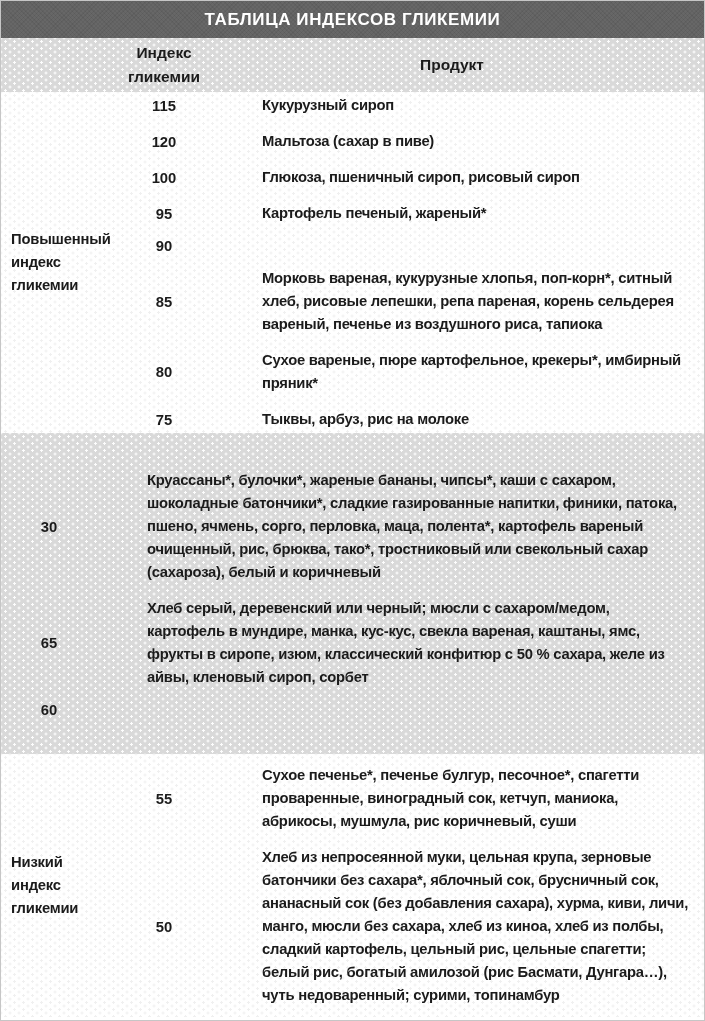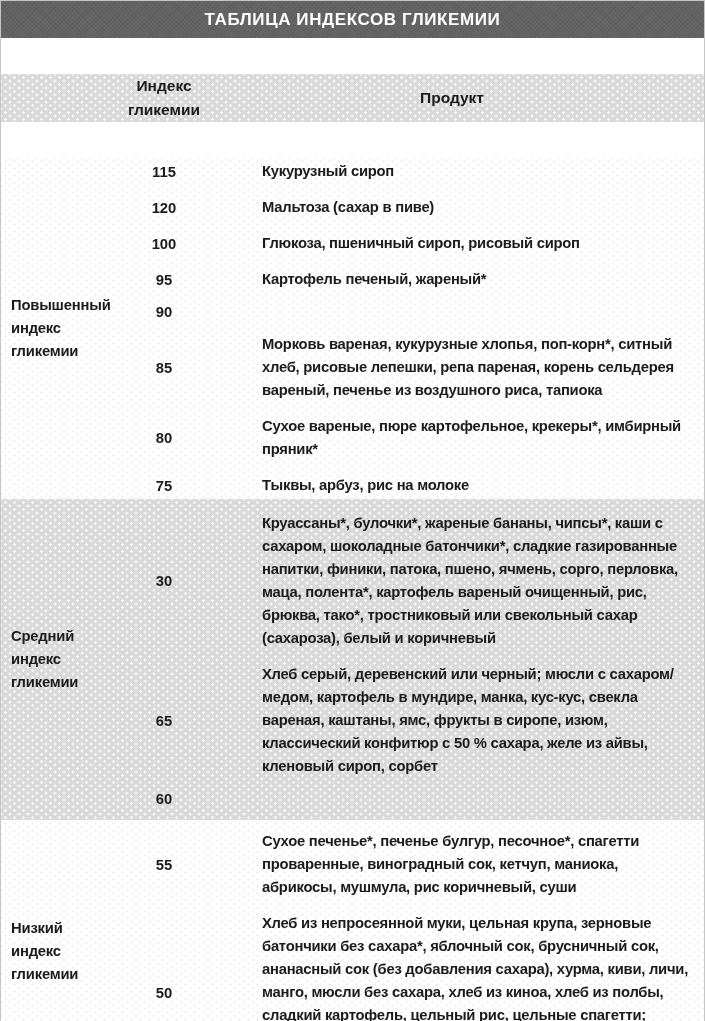--- a/index.html
+++ b/index.html
@@ -7,21 +7,20 @@
   body {
     width:705px; height:1021px; overflow:hidden;
     font-family:"Liberation Sans", sans-serif;
     color:#1b1b1b;
   }
   .page {
     width:705px; height:1021px;
     display:flex; flex-direction:column;
     border:1px solid #c6c6c6;
     background:#ffffff;
-    gap:36px;
   }
   
   .titlebar {
     flex:none; height:37px;
     display:flex; align-items:center; justify-content:center;
     background-color:#676767;
     background-image:
       repeating-linear-gradient(45deg, rgba(0,0,0,.06) 0 1px, transparent 1px 3px),
       repeating-linear-gradient(-45deg, rgba(0,0,0,.06) 0 1px, transparent 1px 3px);
     color:#ffffff; font-weight:bold; font-size:17px; letter-spacing:.6px;
@@ -38,21 +37,21 @@
   .dots-white {
     background-color:#ffffff;
     background-image:
       radial-gradient(circle, rgba(0,0,0,.06) 1px, rgba(0,0,0,0) 1.4px),
       radial-gradient(circle, rgba(0,0,0,.06) 1px, rgba(0,0,0,0) 1.4px);
     background-size:9px 7px, 9px 7px;
     background-position:0 0, 4.5px 3.5px;
   }
   
   .header-row {
-    flex:none; height:48px;
+    flex:none; height:54px;
     display:flex; align-items:center;
     font-weight:bold; font-size:15.5px; line-height:24px;
   }
   .hcell-spacer { width:115px; flex:none; }
   .hcell-index  { width:96px; flex:none; text-align:center; }
   .hcell-product{ flex:1; text-align:center; padding-right:12px; }
   
   .section { display:flex; flex:none; }
   .section:nth-of-type(1){ height:341px; }
   .section:nth-of-type(2){ height:321px; }
@@ -133,21 +132,20 @@
   </div>
 
   <div class="row">
     <div class="idx-cell">75</div>
     <div class="prod-cell">Тыквы, арбуз, рис на молоке</div>
   </div>
 </div>
   </div>
 
   <div class="section dots-gray">
-    <div class="label-cell">Средний индекс гликемии</div>
     <div class="rows">
   <div class="row">
     <div class="idx-cell">30</div>
     <div class="prod-cell">Круассаны*, булочки*, жареные бананы, чипсы*, каши с сахаром, шоколадные батончики*, сладкие газированные напитки, финики, патока, пшено, ячмень, сорго, перловка, маца, полента*, картофель вареный очищенный, рис, брюква, тако*, тростниковый или свекольный сахар (сахароза), белый и коричневый</div>
   </div>
 
   <div class="row">
     <div class="idx-cell">65</div>
     <div class="prod-cell">Хлеб серый, деревенский или черный; мюсли с сахаром/медом, картофель в мундире, манка, кус-кус, свекла вареная, каштаны, ямс, фрукты в сиропе, изюм, классический конфитюр с 50 % сахара, желе из айвы, кленовый сироп, сорбет</div>
   </div>

